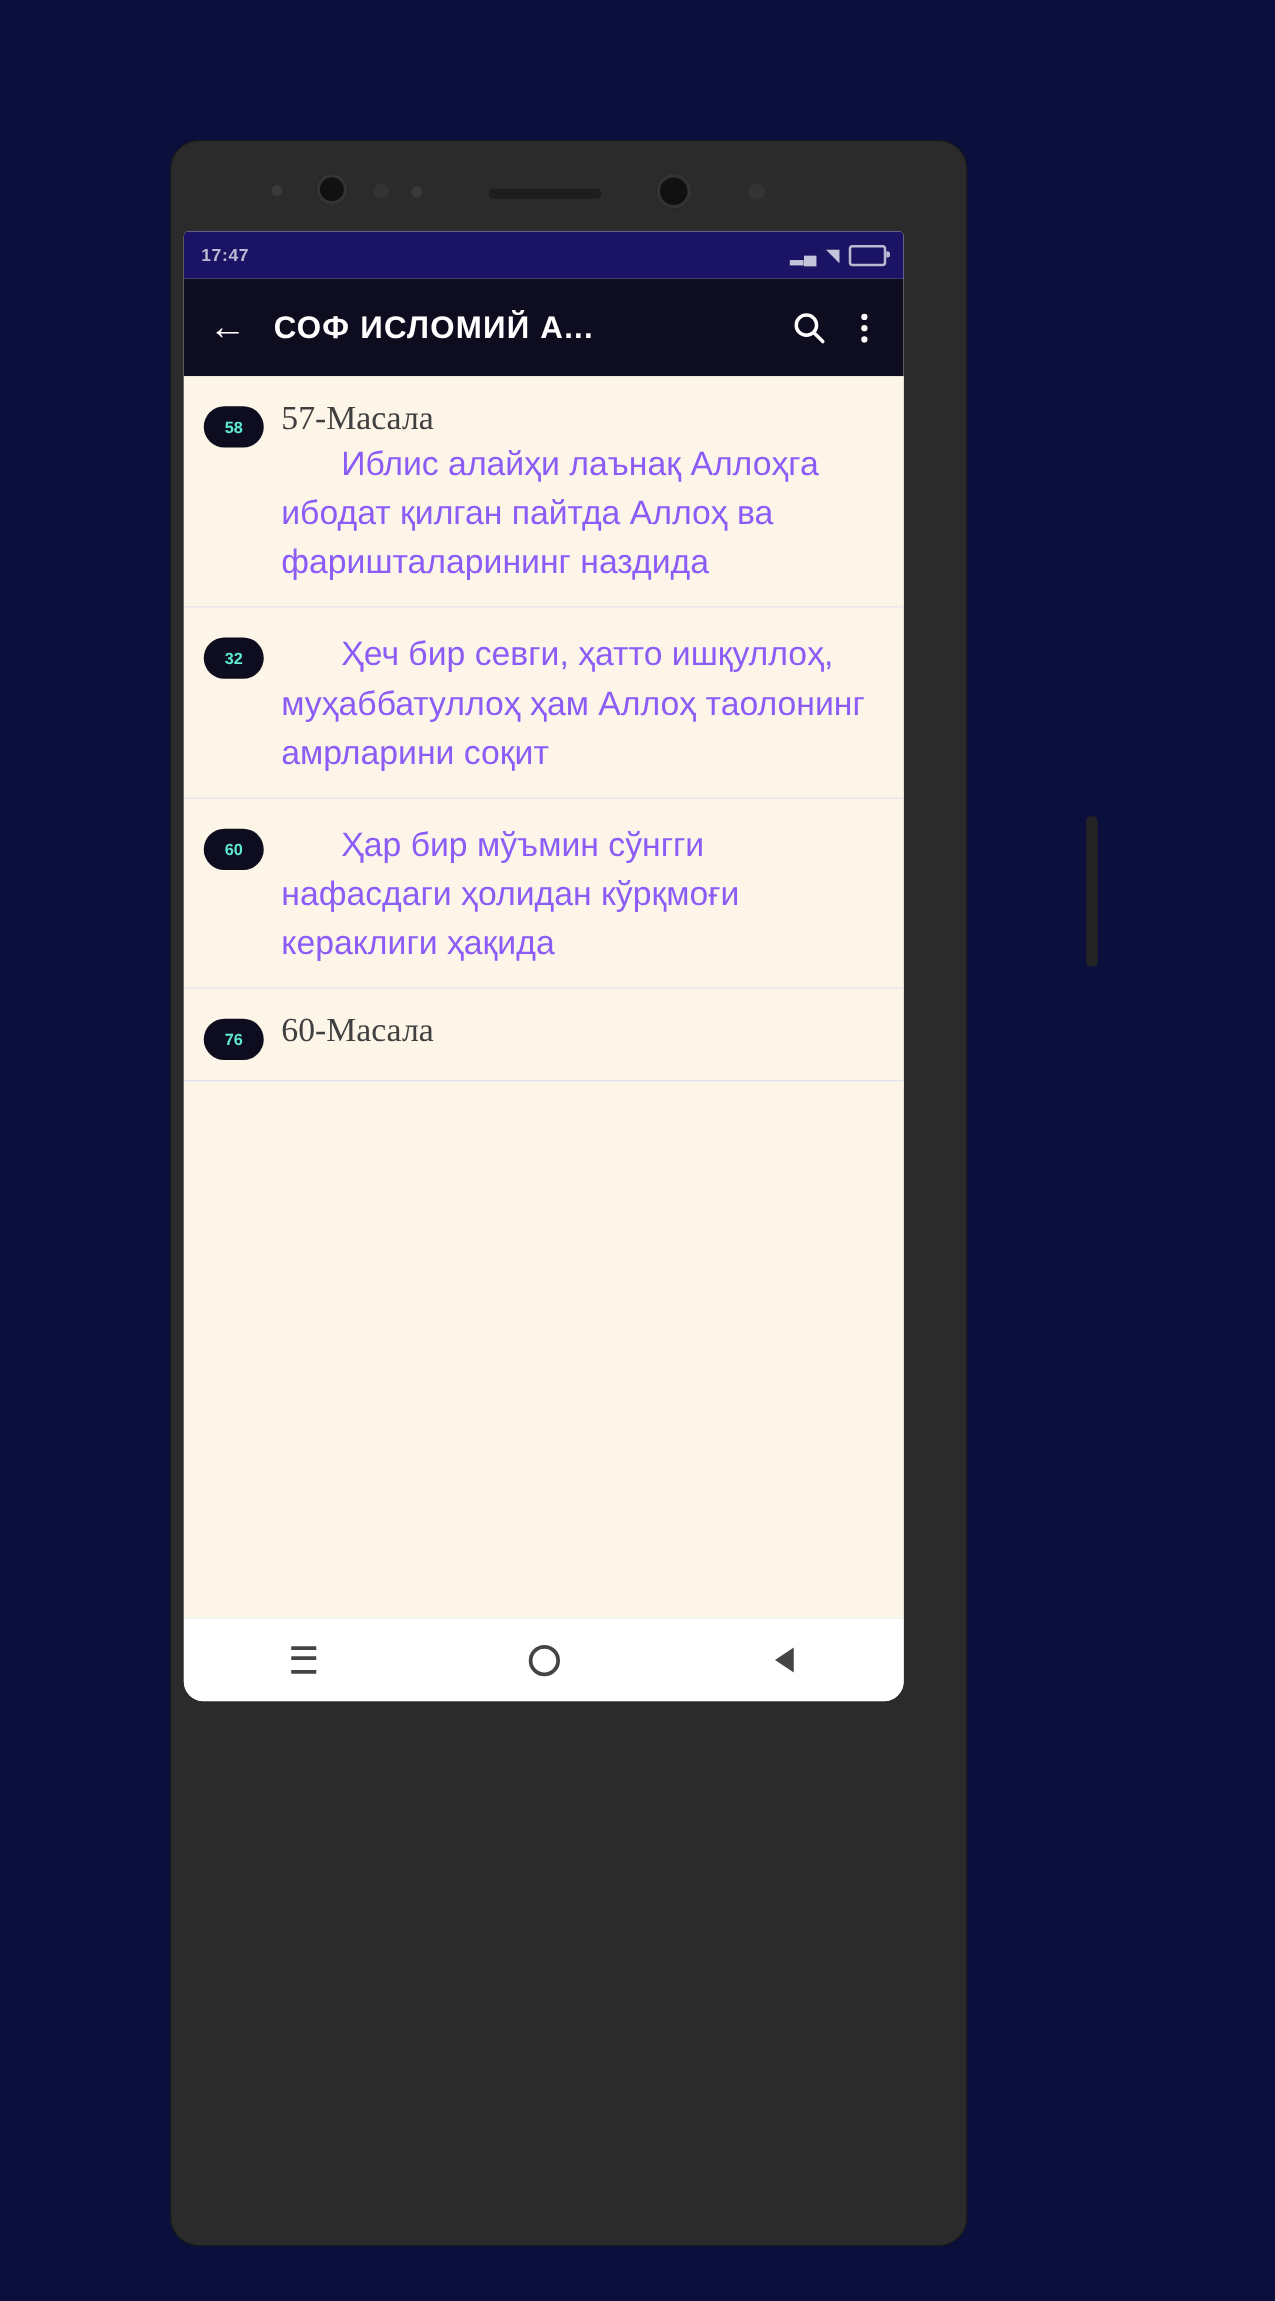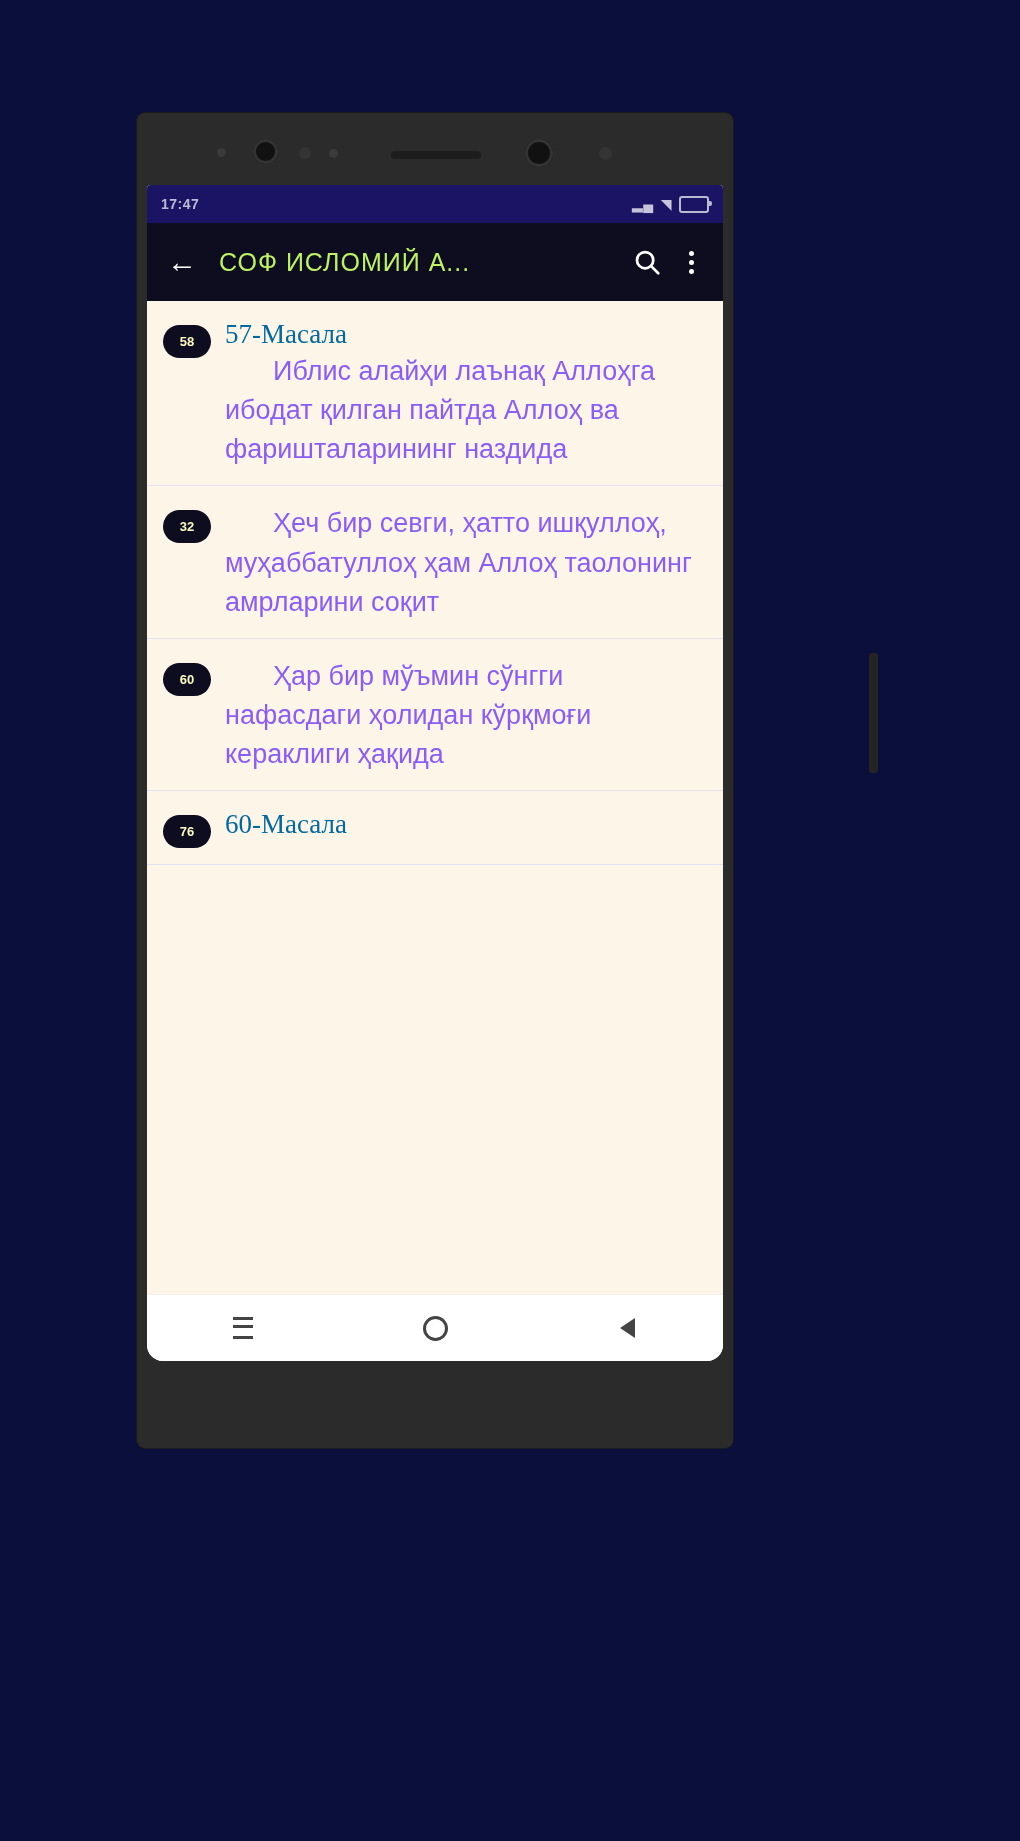--- a/index.html
+++ b/index.html
@@ -14,24 +14,25 @@
     overflow: hidden;
     position: relative;
   }
 
   
   #phone-frame {
     position: absolute;
     left: 137px;
     top: 113px;
     width: 596px;
-    height: 1335px;
+    height: 1683px;
     background: #2b2b2b;
-    border-radius: 8px;
+    border-radius: 22px;
     box-shadow: 0 0 0 1px #1a1a1a;
+    padding-left: 40px;
   }
   
   .side-btn {
     position: absolute;
     background: #242424;
     border-radius: 3px;
   }
   #side-btn-left-top { left: 130px; top: 400px; width: 8px; height: 110px; }
   #side-btn-left-bottom { left: 130px; top: 600px; width: 8px; height: 80px; }
   #side-btn-right { left: 732px; top: 540px; width: 9px; height: 120px; }
@@ -110,23 +111,23 @@
     padding: 0 12px;
     flex: 0 0 auto;
   }
   #back-button {
     width: 46px; height: 46px;
     display:flex; align-items:center; justify-content:center;
     color:#fff; font-size: 30px; line-height: 1;
   }
   #app-bar-title {
     flex: 1 1 auto;
-    color: #bef264;
+    color: #ffffff;
     font-size: 25px;
-    font-weight: normal;
+    font-weight: bold;
     letter-spacing: 1px;
     margin-left: 14px;
     white-space: nowrap;
     overflow: hidden;
     text-overflow: ellipsis;
   }
   #search-button {
     width: 48px; height: 48px;
     display:flex; align-items:center; justify-content:center;
   }
@@ -146,32 +147,32 @@
     display: flex;
     padding: 18px 16px 16px 16px;
     border-bottom: 1px solid #e3e0f0;
     align-items: flex-start;
   }
   .item-badge {
     flex: 0 0 auto;
     width: 48px; height: 33px;
     border-radius: 17px;
     background: #0d0d1f;
-    color: #fef9c3;
+    color: #5eead4;
     font-size: 13px;
     font-weight: bold;
     display:flex; align-items:center; justify-content:center;
     margin-top: 6px;
     margin-right: 14px;
   }
   .item-body { flex: 1 1 auto; min-width:0; }
   .item-title {
     font-family: "Liberation Serif", serif;
     font-size: 27px;
-    color: #0369a1;
+    color: #404040;
     margin-bottom: 2px;
   }
   .item-text {
     font-family: Liberation Sans, sans-serif;
     font-size: 27px;
     color: #8b5cf6;
     line-height: 1.45;
     text-indent: 48px;
   }
 

